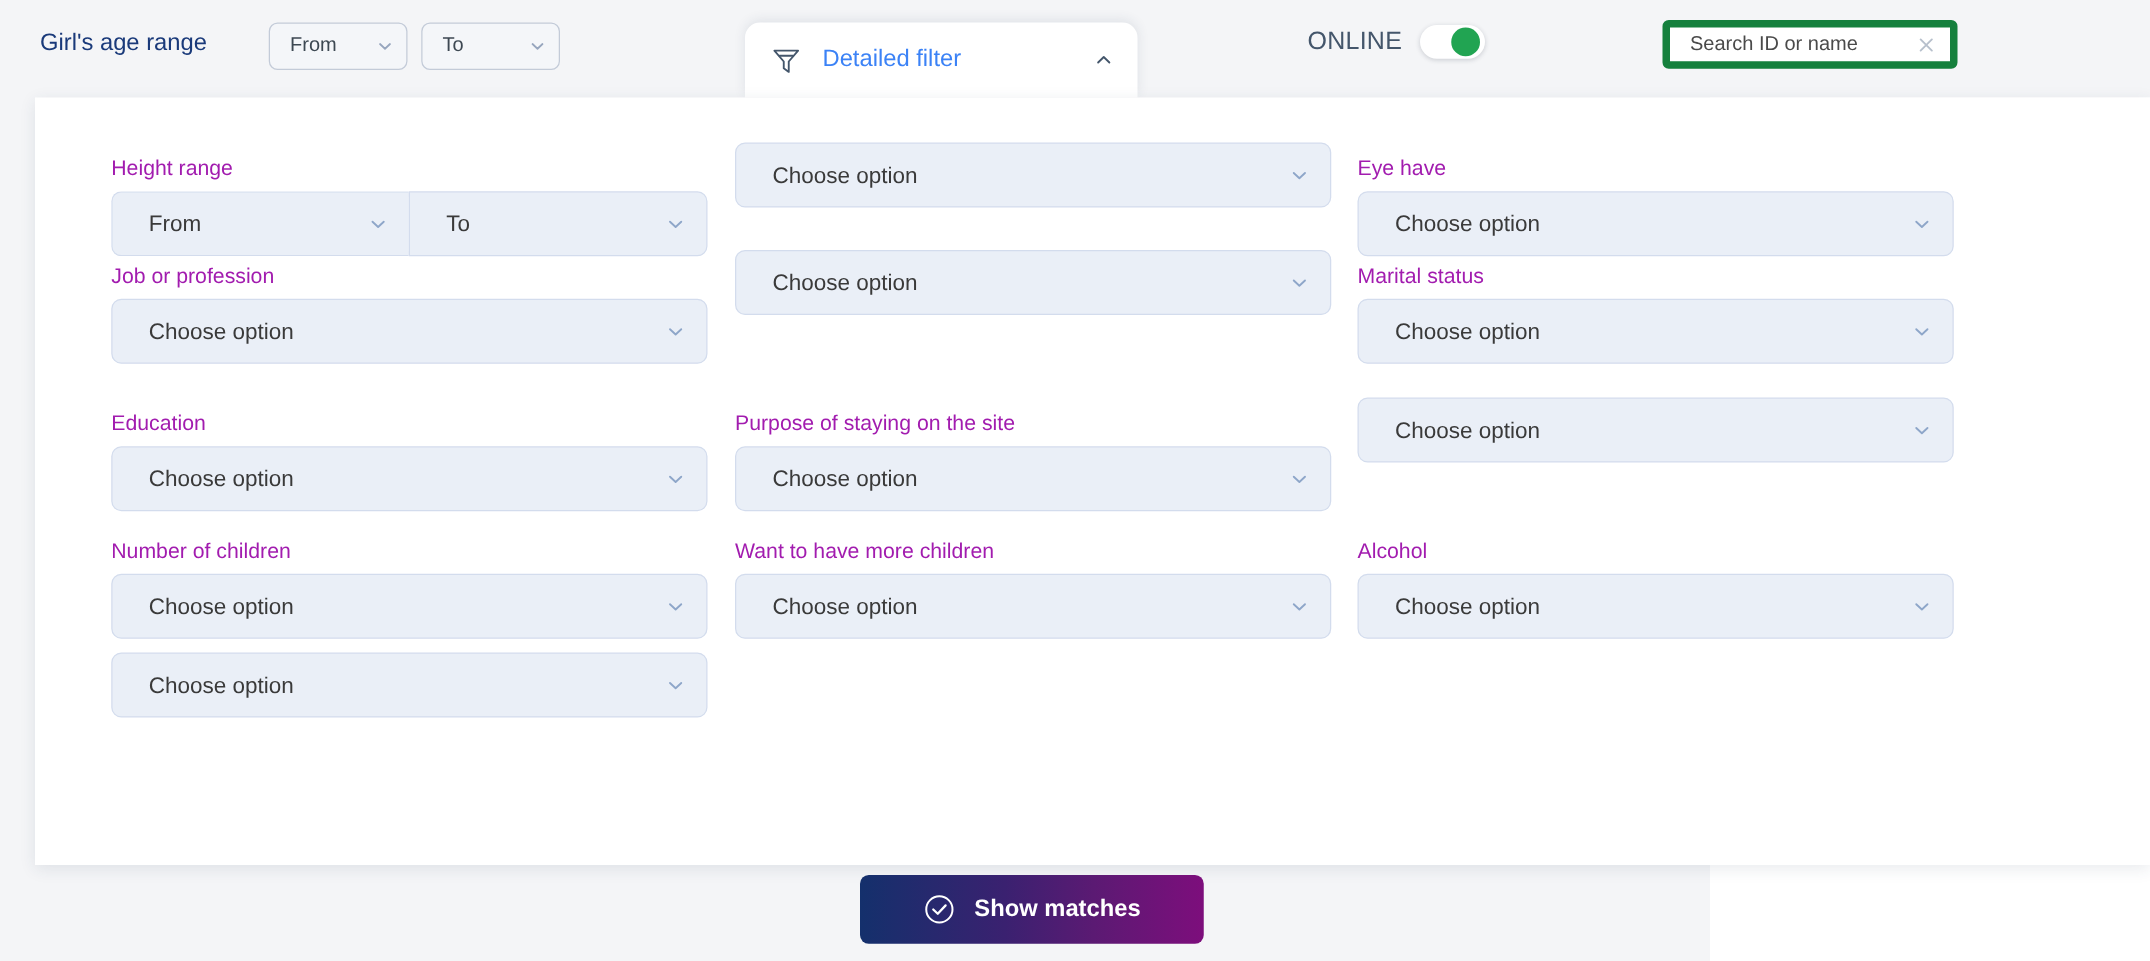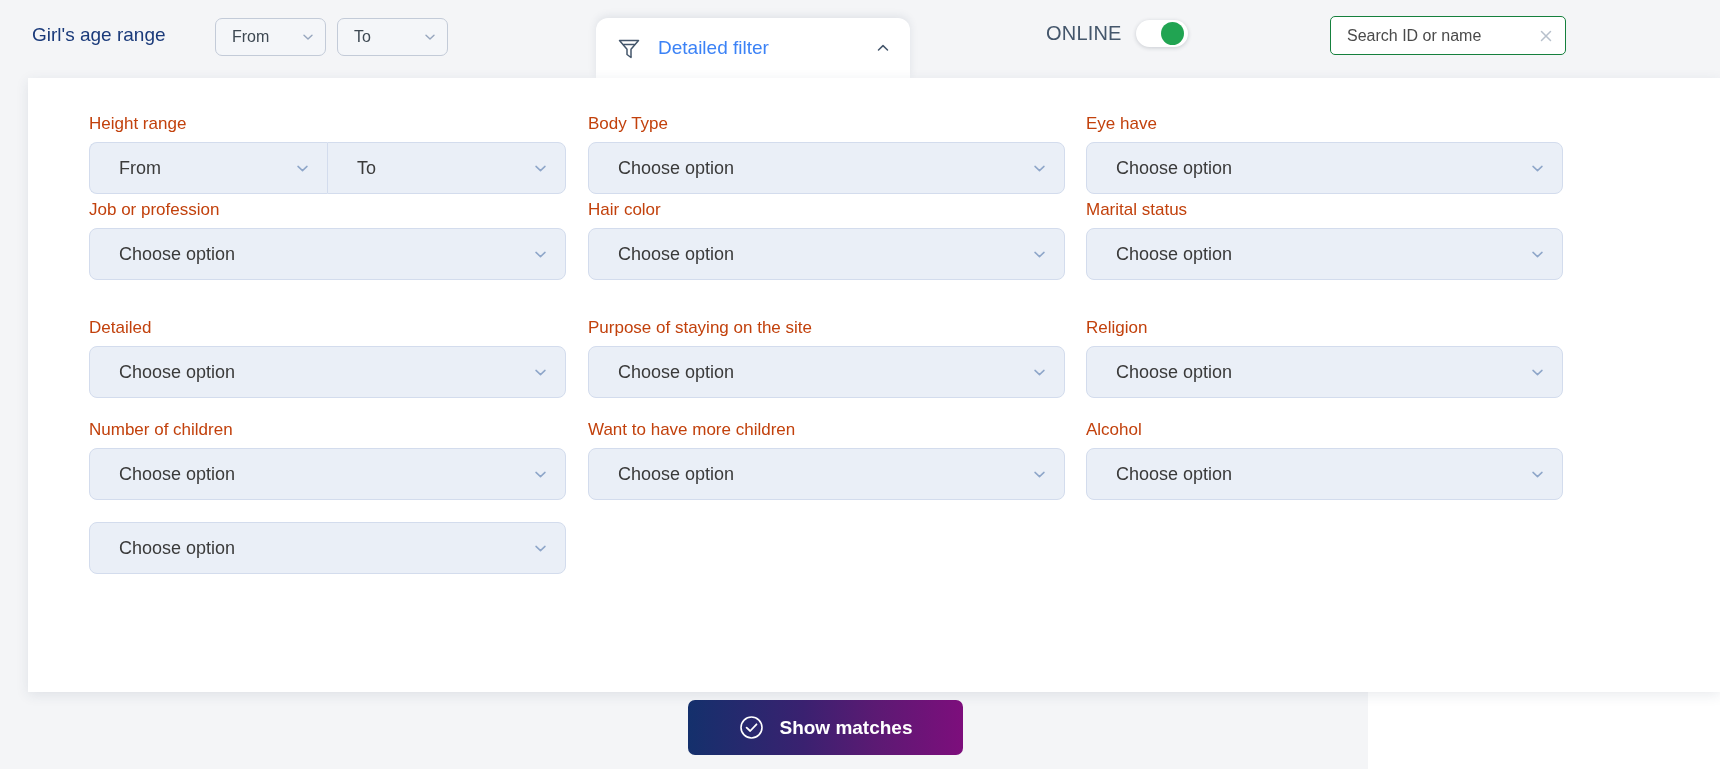--- a/index.html
+++ b/index.html
@@ -110,21 +110,21 @@
     border-radius: 50%;
     background: #21a452;
   }
 
   
   .search-box {
     position: absolute;
     left: 1330px; top: 16px;
     width: 236px; height: 39px;
     background: #ffffff;
-    border: 1px solid #15803d;
+    border: 6px solid #15803d;
     border-radius: 5px;
     display: flex;
     align-items: center;
     padding: 0 10px 0 14px;
   }
   .search-box input {
     flex: 1;
     border: none;
     outline: none;
     background: transparent;
@@ -149,24 +149,25 @@
     position: absolute;
     left: 33px; top: 30px;
     width: 1508px;
   }
 
   .field {
     position: absolute;
   }
   .field .flabel {
     font-size: 17px;
-    color: #c2410c;
+    color: #a21caf;
     margin-bottom: 8px;
     white-space: nowrap;
     display: block;
+    margin-top: 11px;
   }
 
   .sel {
     height: 52px;
     background: #eaeff7;
     border: 1px solid #d3dced;
     border-radius: 8px;
     display: flex;
     align-items: center;
     padding: 0 16px 0 29px;
@@ -294,21 +295,20 @@
               <span class="sel-text">To</span>
               <span class="sel-chev">
                 <svg width="17" height="17" viewBox="0 0 17 17">
                   <path d="M4 6.4 L8.5 10.6 L13 6.4" fill="none" stroke="#8ea6c9" stroke-width="1.5" stroke-linecap="round" stroke-linejoin="round"></path>
                 </svg>
               </span>
             </div>
           </div>
         </div>
         <div class="field c2 r1">
-          <span class="flabel">Body Type</span>
           <div class="sel">
             <span class="sel-text">Choose option</span>
             <span class="sel-chev">
               <svg width="17" height="17" viewBox="0 0 17 17">
                 <path d="M4 6.4 L8.5 10.6 L13 6.4" fill="none" stroke="#8ea6c9" stroke-width="1.5" stroke-linecap="round" stroke-linejoin="round"></path>
               </svg>
             </span>
           </div>
         </div>
         <div class="field c3 r1">
@@ -327,21 +327,20 @@
           <div class="sel">
             <span class="sel-text">Choose option</span>
             <span class="sel-chev">
               <svg width="17" height="17" viewBox="0 0 17 17">
                 <path d="M4 6.4 L8.5 10.6 L13 6.4" fill="none" stroke="#8ea6c9" stroke-width="1.5" stroke-linecap="round" stroke-linejoin="round"></path>
               </svg>
             </span>
           </div>
         </div>
         <div class="field c2 r2">
-          <span class="flabel">Hair color</span>
           <div class="sel">
             <span class="sel-text">Choose option</span>
             <span class="sel-chev">
               <svg width="17" height="17" viewBox="0 0 17 17">
                 <path d="M4 6.4 L8.5 10.6 L13 6.4" fill="none" stroke="#8ea6c9" stroke-width="1.5" stroke-linecap="round" stroke-linejoin="round"></path>
               </svg>
             </span>
           </div>
         </div>
         <div class="field c3 r2">
@@ -349,21 +348,21 @@
           <div class="sel">
             <span class="sel-text">Choose option</span>
             <span class="sel-chev">
               <svg width="17" height="17" viewBox="0 0 17 17">
                 <path d="M4 6.4 L8.5 10.6 L13 6.4" fill="none" stroke="#8ea6c9" stroke-width="1.5" stroke-linecap="round" stroke-linejoin="round"></path>
               </svg>
             </span>
           </div>
         </div>
         <div class="field c1 r3">
-          <span class="flabel">Detailed</span>
+          <span class="flabel">Education</span>
           <div class="sel">
             <span class="sel-text">Choose option</span>
             <span class="sel-chev">
               <svg width="17" height="17" viewBox="0 0 17 17">
                 <path d="M4 6.4 L8.5 10.6 L13 6.4" fill="none" stroke="#8ea6c9" stroke-width="1.5" stroke-linecap="round" stroke-linejoin="round"></path>
               </svg>
             </span>
           </div>
         </div>
         <div class="field c2 r3">
@@ -371,21 +370,20 @@
           <div class="sel">
             <span class="sel-text">Choose option</span>
             <span class="sel-chev">
               <svg width="17" height="17" viewBox="0 0 17 17">
                 <path d="M4 6.4 L8.5 10.6 L13 6.4" fill="none" stroke="#8ea6c9" stroke-width="1.5" stroke-linecap="round" stroke-linejoin="round"></path>
               </svg>
             </span>
           </div>
         </div>
         <div class="field c3 r3">
-          <span class="flabel">Religion</span>
           <div class="sel">
             <span class="sel-text">Choose option</span>
             <span class="sel-chev">
               <svg width="17" height="17" viewBox="0 0 17 17">
                 <path d="M4 6.4 L8.5 10.6 L13 6.4" fill="none" stroke="#8ea6c9" stroke-width="1.5" stroke-linecap="round" stroke-linejoin="round"></path>
               </svg>
             </span>
           </div>
         </div>
         <div class="field c1 r4">

